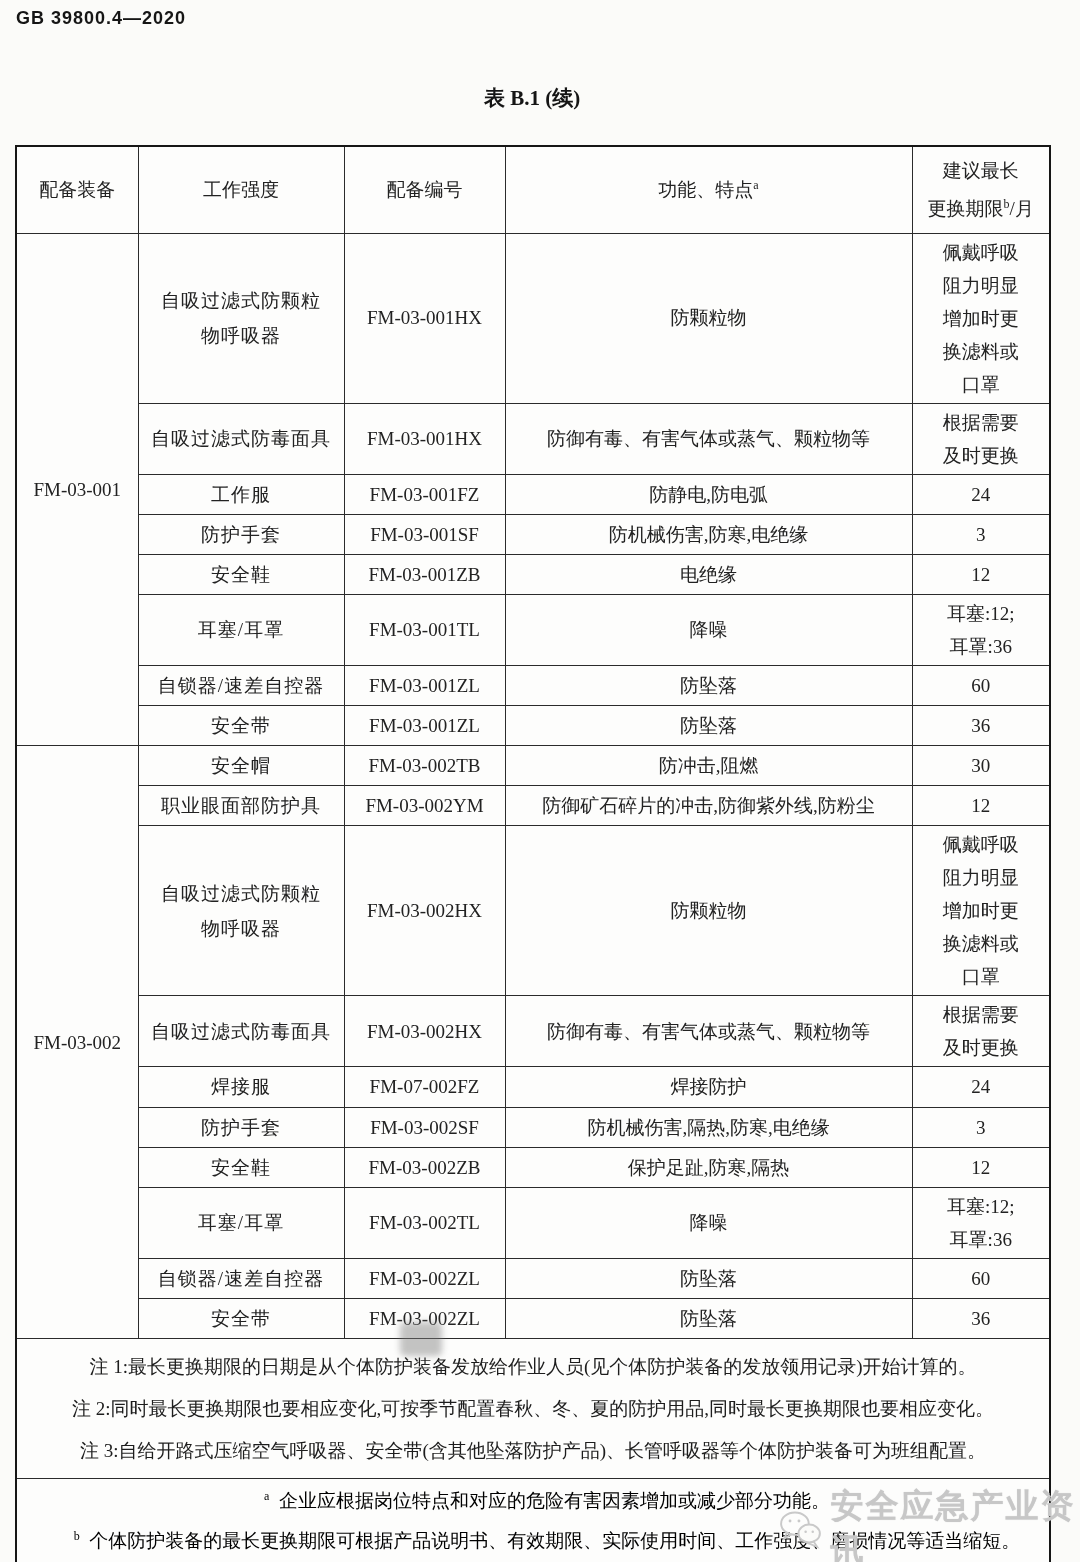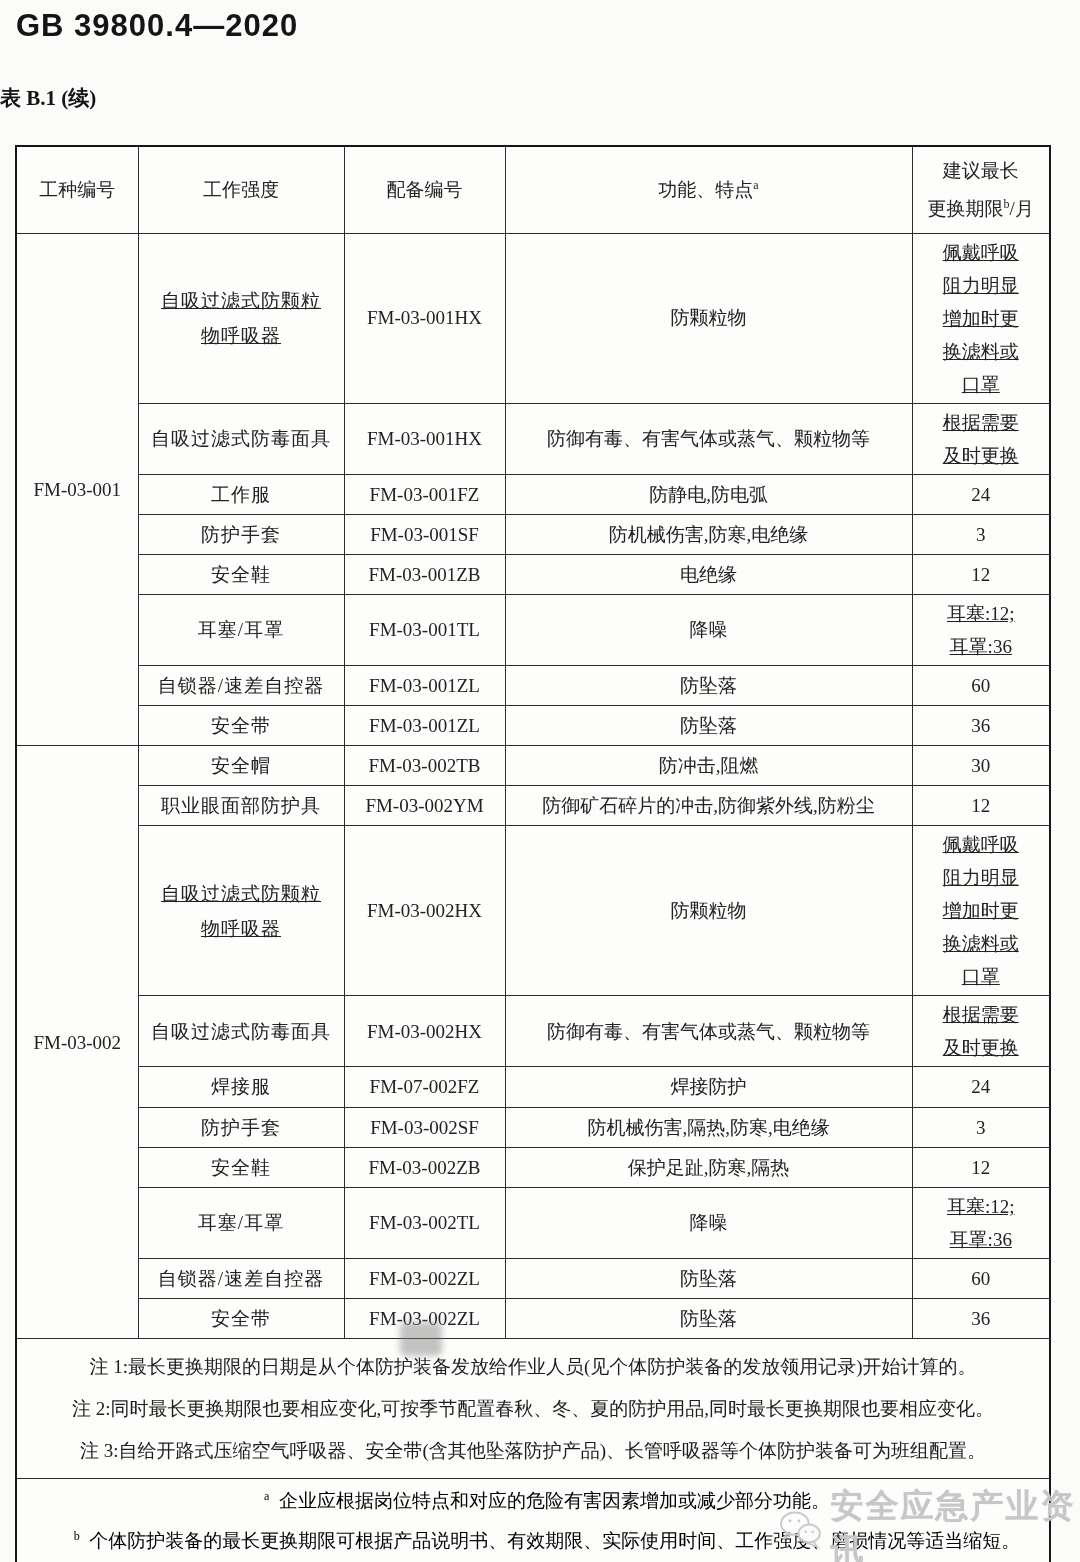--- a/index.html
+++ b/index.html
@@ -8,46 +8,46 @@
     width:1080px; height:1562px;
     background:#fbfbf9;
     font-family:"Liberation Serif","DejaVu Serif",serif;
     color:#1f1f1f;
     position:relative;
     overflow:hidden;
   }
   .doc-code{
     position:absolute; top:8px; left:16px;
     font-family:"Liberation Sans","DejaVu Sans",sans-serif;
-    font-size:31px; font-weight:700; letter-spacing:1px; color:#151515;
+    font-size:18px; font-weight:700; letter-spacing:1px; color:#151515;
   }
   .table-title{
     position:absolute; top:84px; left:0; width:1064px;
-    font-size:21px; font-weight:700; color:#151515;
+    text-align:center; font-size:21px; font-weight:700; color:#151515;
   }
   table.std-table{
     position:absolute; top:145px; left:15px; width:1034px;
     border-collapse:collapse; table-layout:fixed;
     background:#fdfdfc;
     border:2.5px solid #161616;
     border-bottom-width:6px;
   }
   .std-table th, .std-table td{
     border:1.5px solid #2b2b2b;
     font-size:19px; font-weight:400;
     text-align:center; vertical-align:middle;
     padding:2px 4px; line-height:1.85;
     color:#222;
   }
   .std-table th{ line-height:38px; }
   .blk{ display:block; }
   sup{ font-size:12px; line-height:0; }
   .col-func{ text-align:left; padding-left:14px; }
   .col-equip{ letter-spacing:1px; }
-  .pre{ white-space:pre-line;text-decoration:underline; }
+  .pre{ white-space:pre-line; }
   td.col-period.pre{ line-height:33px; }
   .notes-cell{
     text-align:left; vertical-align:top;
     padding:8px 16px 4px 24px;
   }
   .note{
     font-size:19px; line-height:42px;
     padding-left:58px; text-indent:-58px;
     color:#1d1d1d;
   }
@@ -88,21 +88,21 @@
   <table class="std-table">
     <colgroup>
       <col style="width:122px">
         <col style="width:206px">
         <col style="width:161px">
         <col style="width:407px">
         <col style="width:138px">
     </colgroup>
     <thead>
       <tr style="height:87px">
-        <th>工种编号</th>
+        <th>配备装备</th>
         <th>工作强度</th>
         <th>配备编号</th>
         <th><span>功能、特点</span><sup>a</sup></th>
         <th>
           <span class="blk">建议最长</span>
           <span class="blk"><span>更换期限</span><sup>b</sup><span>/月</span></span>
         </th>
       </tr>
     </thead>
     <tbody>

